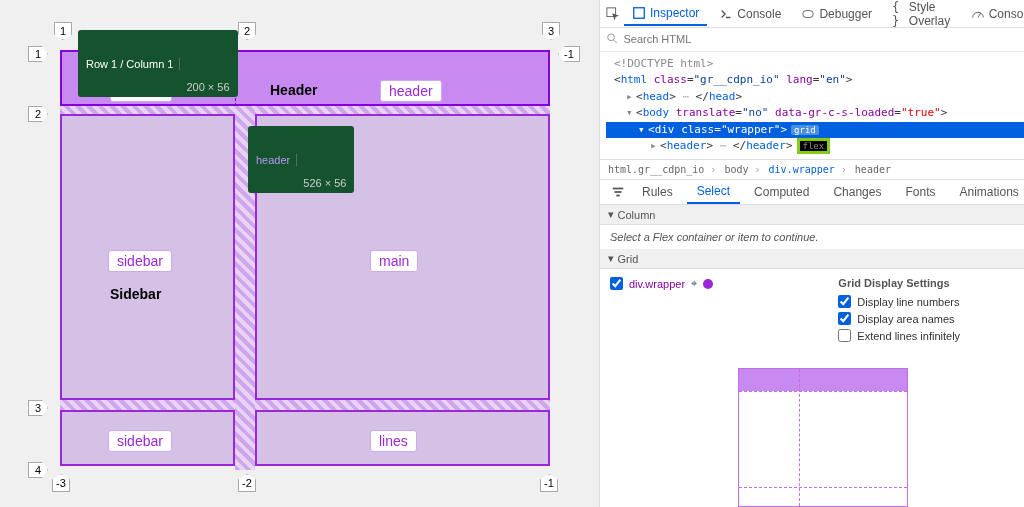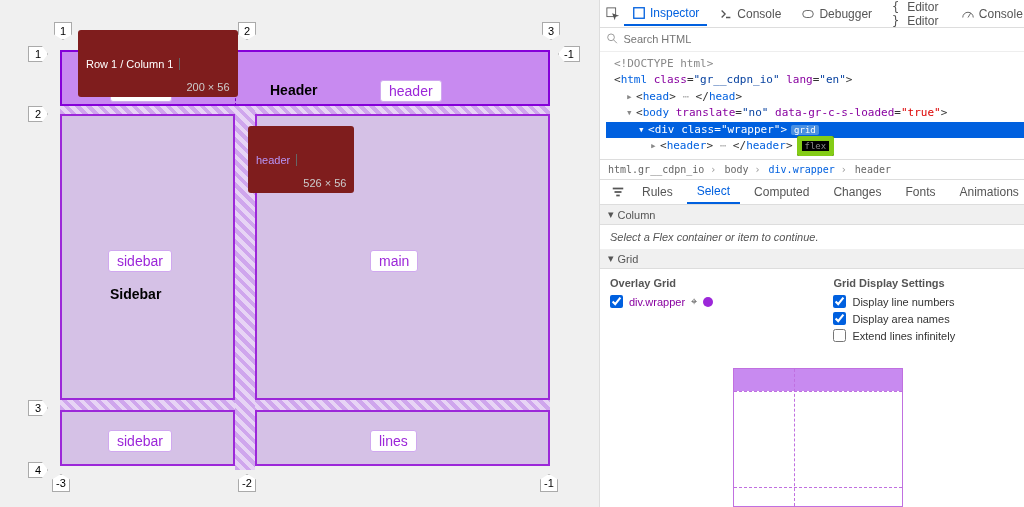--- a/index.html
+++ b/index.html
@@ -103,21 +103,21 @@
   .line-num.neg {
     clip-path: polygon(50% 0, 100% 30%, 100% 100%, 0 100%, 0 30%);
   }
   .line-num.neg-side {
     clip-path: polygon(30% 0, 100% 0, 100% 100%, 30% 100%, 0 50%);
     width: 22px; height: 16px;
   }
 
   .tooltip {
     position: absolute;
-    background: #7f1d1d;
+    background: #14532d;
     color: #fff;
     font-size: 11px;
     padding: 4px 8px;
     border-radius: 3px;
     display: flex;
     gap: 6px;
     align-items: center;
     white-space: nowrap;
   }
   .tooltip .sep { width:1px; height:12px; background:#666; }
@@ -179,21 +179,21 @@
   .dt-markup .bool { color: #dd0000; }
   .dt-markup .sel {
     background: #0060df; color:#fff;
     display:inline-block; width:100%;
     padding: 0 2px;
   }
   .dt-markup .sel .tag, .dt-markup .sel .attr, .dt-markup .sel .val { color:#fff; }
   .dt-markup .twisty { display:inline-block; width:10px; color:#888; }
   .badge {
     background: #000000; color:#888;
-    border:5px solid #84cc16;
+    border:3px solid #84cc16;
     font-size:9px;
     padding: 0 3px; border-radius:2px;
     margin-left: 4px;
   }
   .badge.inv { background:#4a90e2; color:#fff; border:none; }
 
   .breadcrumbs {
     border-top:1px solid #ddd;
     border-bottom:1px solid #ddd;
     padding: 4px 8px;
@@ -350,21 +350,21 @@
       <span>Console</span>
     </span>
     <span class="tab">
       <svg class="ico" viewBox="0 0 16 16">
           <rect x="2" y="4" width="12" height="8" rx="4" fill="none" stroke="#555"></rect>
         </svg>
       <span>Debugger</span>
     </span>
     <span class="tab">
       <span style="font-family:monospace;">{ }</span>
-      <span>Editor Editor</span>
+      <span>Style Overlay</span>
     </span>
     <span class="tab">
       <svg class="ico" viewBox="0 0 16 16">
           <path d="M2 12 A6 6 0 0 1 14 12" fill="none" stroke="#555"></path>
           <line x1="8" y1="12" x2="11" y2="7" stroke="#555"></line>
         </svg>
       <span>Console</span>
     </span>
   </div>
 
@@ -414,21 +414,20 @@
   </div>
   <div class="section-body italic">Select a Flex container or item to continue.</div>
 
   <div class="section-hdr">
     <span>▾</span>
     <span>Grid</span>
   </div>
 
   <div class="grid-panel">
     <div class="col">
-      <h4>Overlay Grid</h4>
       <label class="check-row">
         <input type="checkbox" checked="" style="">
         <span class="sel">div.wrapper</span>
         <span class="ico">⌖</span>
         <span class="swatch"></span>
       </label>
     </div>
     <div class="col">
       <h4>Grid Display Settings</h4>
       <label class="check-row">

